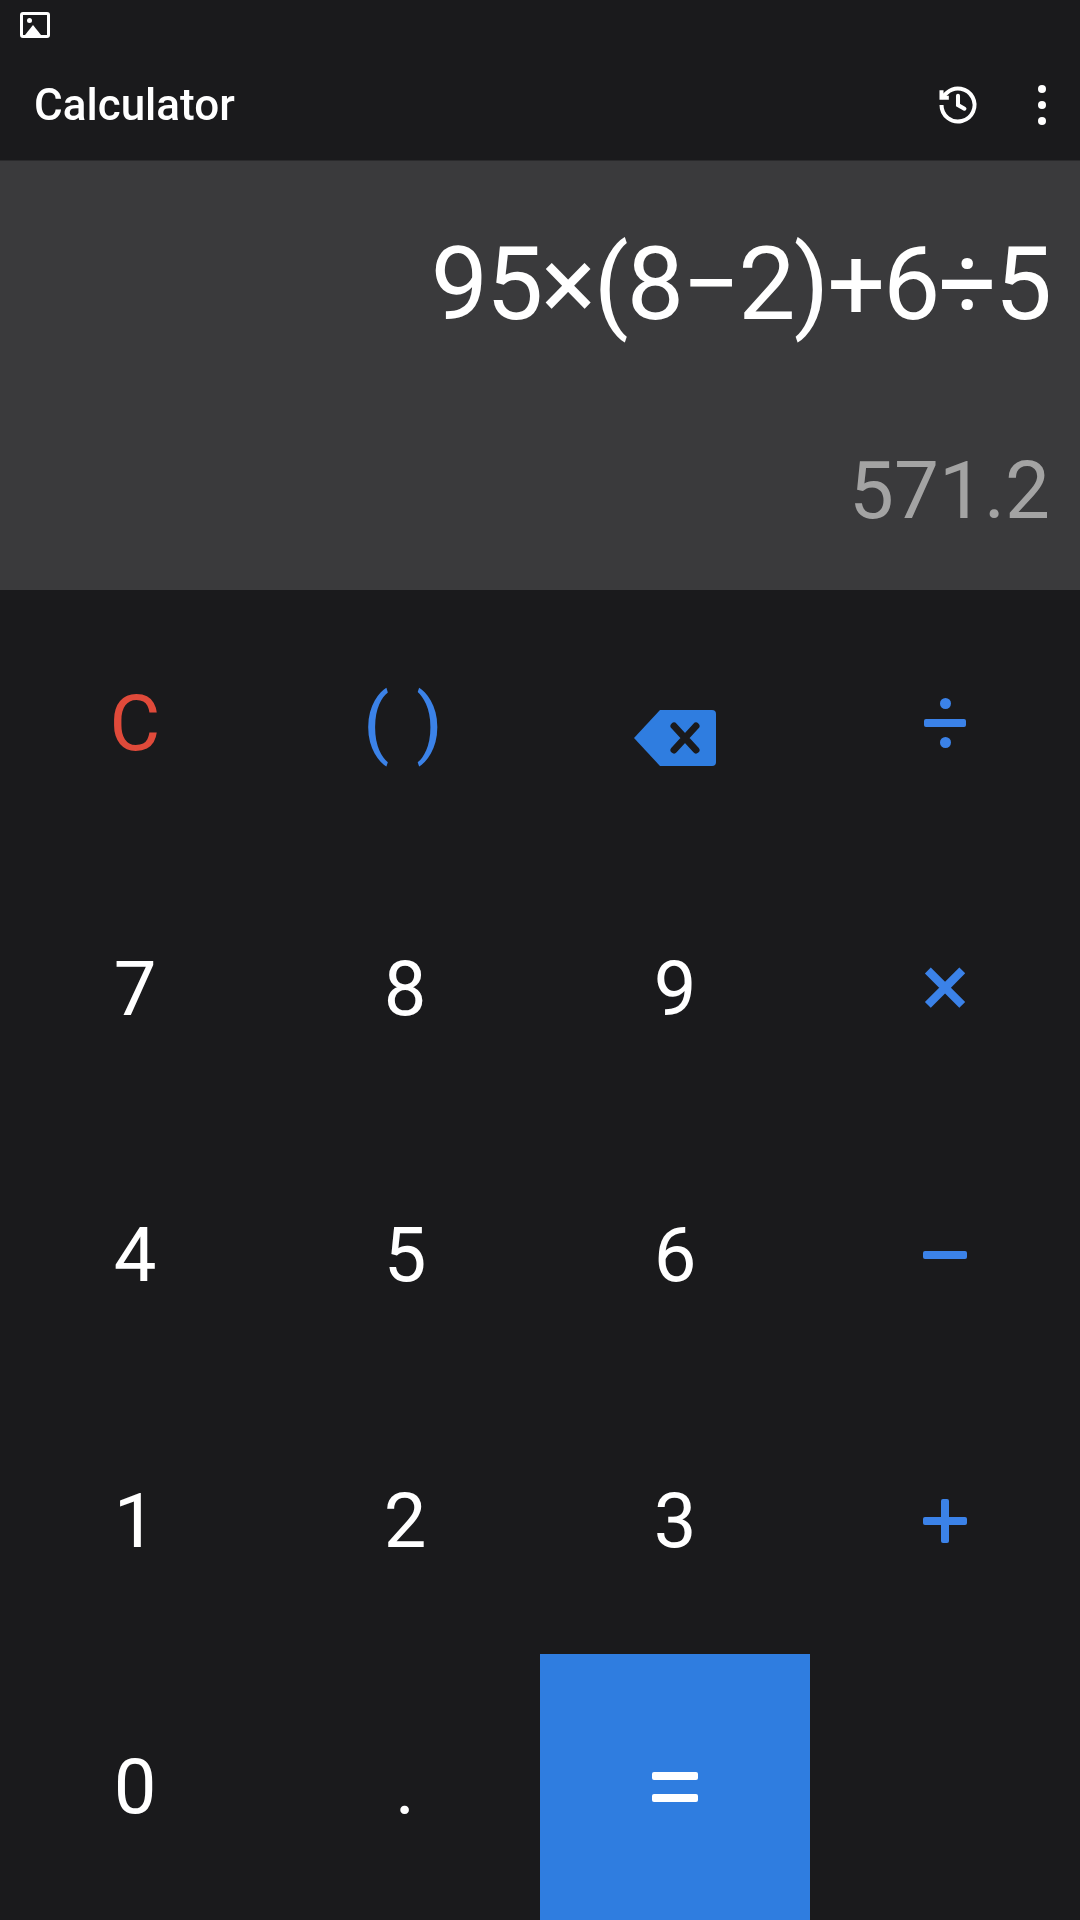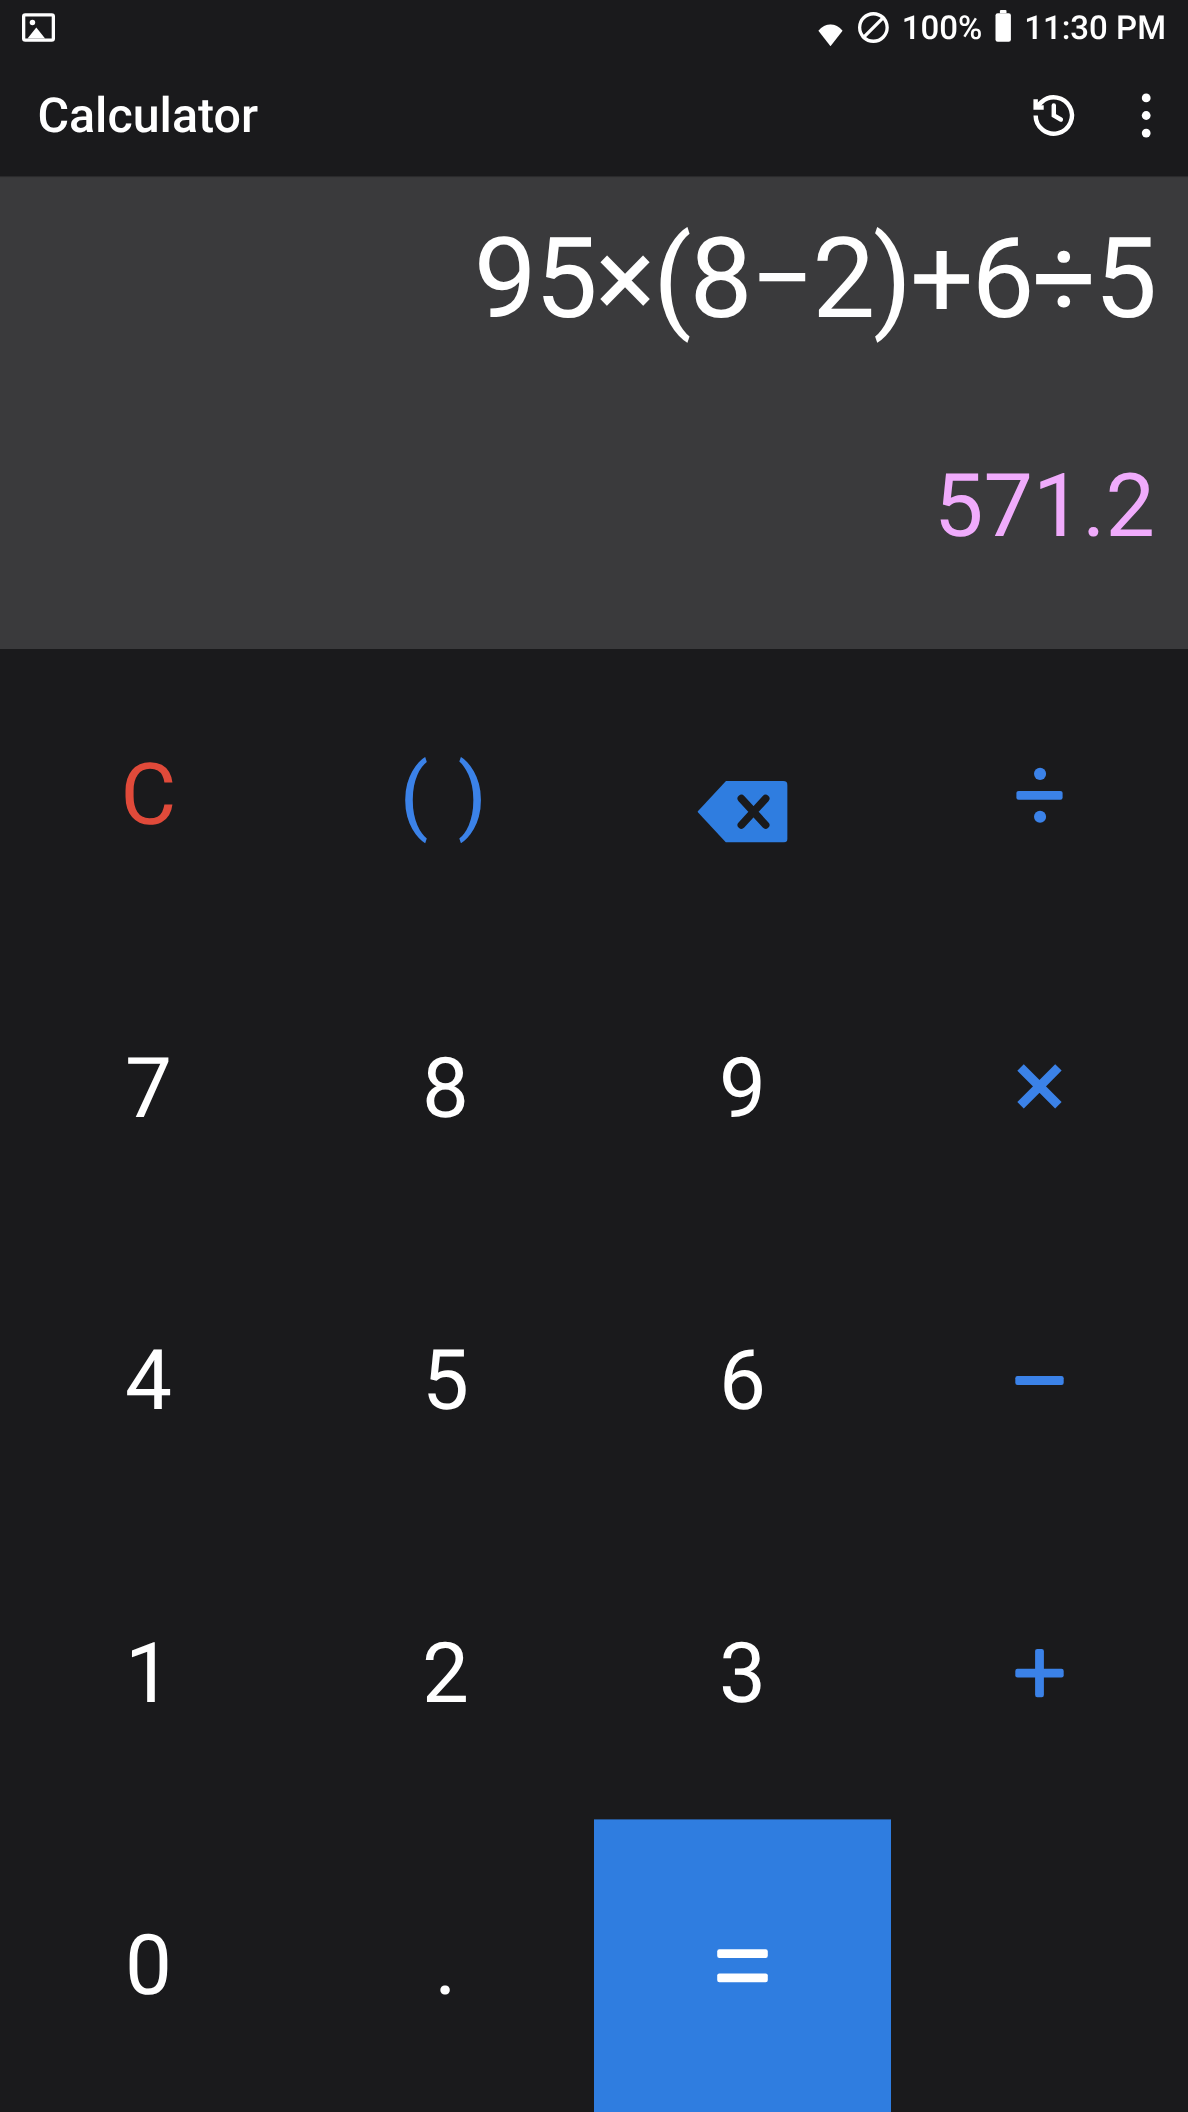--- a/index.html
+++ b/index.html
@@ -93,34 +93,34 @@
     .more-icon span {
       width: 8px; height: 8px; background: #fff; border-radius: 50%;
     }
     .display {
       background: #3a3a3c;
       flex: 0 0 430px;
       display: flex;
       flex-direction: column;
       justify-content: flex-start;
       align-items: flex-end;
-      padding: 32px 30px 30px 30px;
+      padding: 63px 30px 30px 30px;
       border-top: 1px solid #2a2a2c;
     }
     .expression {
       font-size: 102px;
       font-weight: 400;
       color: #fff;
       text-align: right;
       letter-spacing: -2px;
     }
     .result {
       font-size: 80px;
       font-weight: 400;
-      color: #f0abfc;
+      color: #a3a3a3;
       text-align: right;
       margin-top: 100px;
     }
     .keypad {
       flex: 1;
       display: grid;
       grid-template-columns: repeat(4, 1fr);
       grid-template-rows: repeat(5, 1fr);
       background: #1a1a1c;
     }
@@ -164,31 +164,20 @@
     .plus-shape::after { width: 8px; height: 44px; left: 18px; top: 0; }
     .equals-shape { display: flex; flex-direction: column; gap: 14px; }
     .equals-shape span { width: 46px; height: 8px; background: #fff; border-radius: 2px; }
   </style>
 </head>
 <body>
 
 <div class="status-bar">
   <div class="status-left">
     <div class="picture-icon"></div>
-  </div>
-  <div class="status-right">
-    <div class="wifi-icon">
-      <svg viewBox="0 0 24 20">
-          <path fill="#fff" d="M12 20 L1 6 C4 2 8 0 12 0 C16 0 20 2 23 6 Z"></path>
-        </svg>
-    </div>
-    <div class="nodist-icon"></div>
-    <span>100%</span>
-    <div class="battery-icon"></div>
-    <span>11:30 PM</span>
   </div>
 </div>
 
 <div class="app-bar">
   <div class="app-title">Calculator</div>
   <div class="app-actions">
     <div class="history-icon">
       <svg viewBox="0 0 24 24" fill="none" stroke="#fff" stroke-width="2.2">
         <path d="M3 12 a9 9 0 1 0 3 -6.7 L3 8"></path>
         <polyline points="3,4 3,8 7,8"></polyline>

